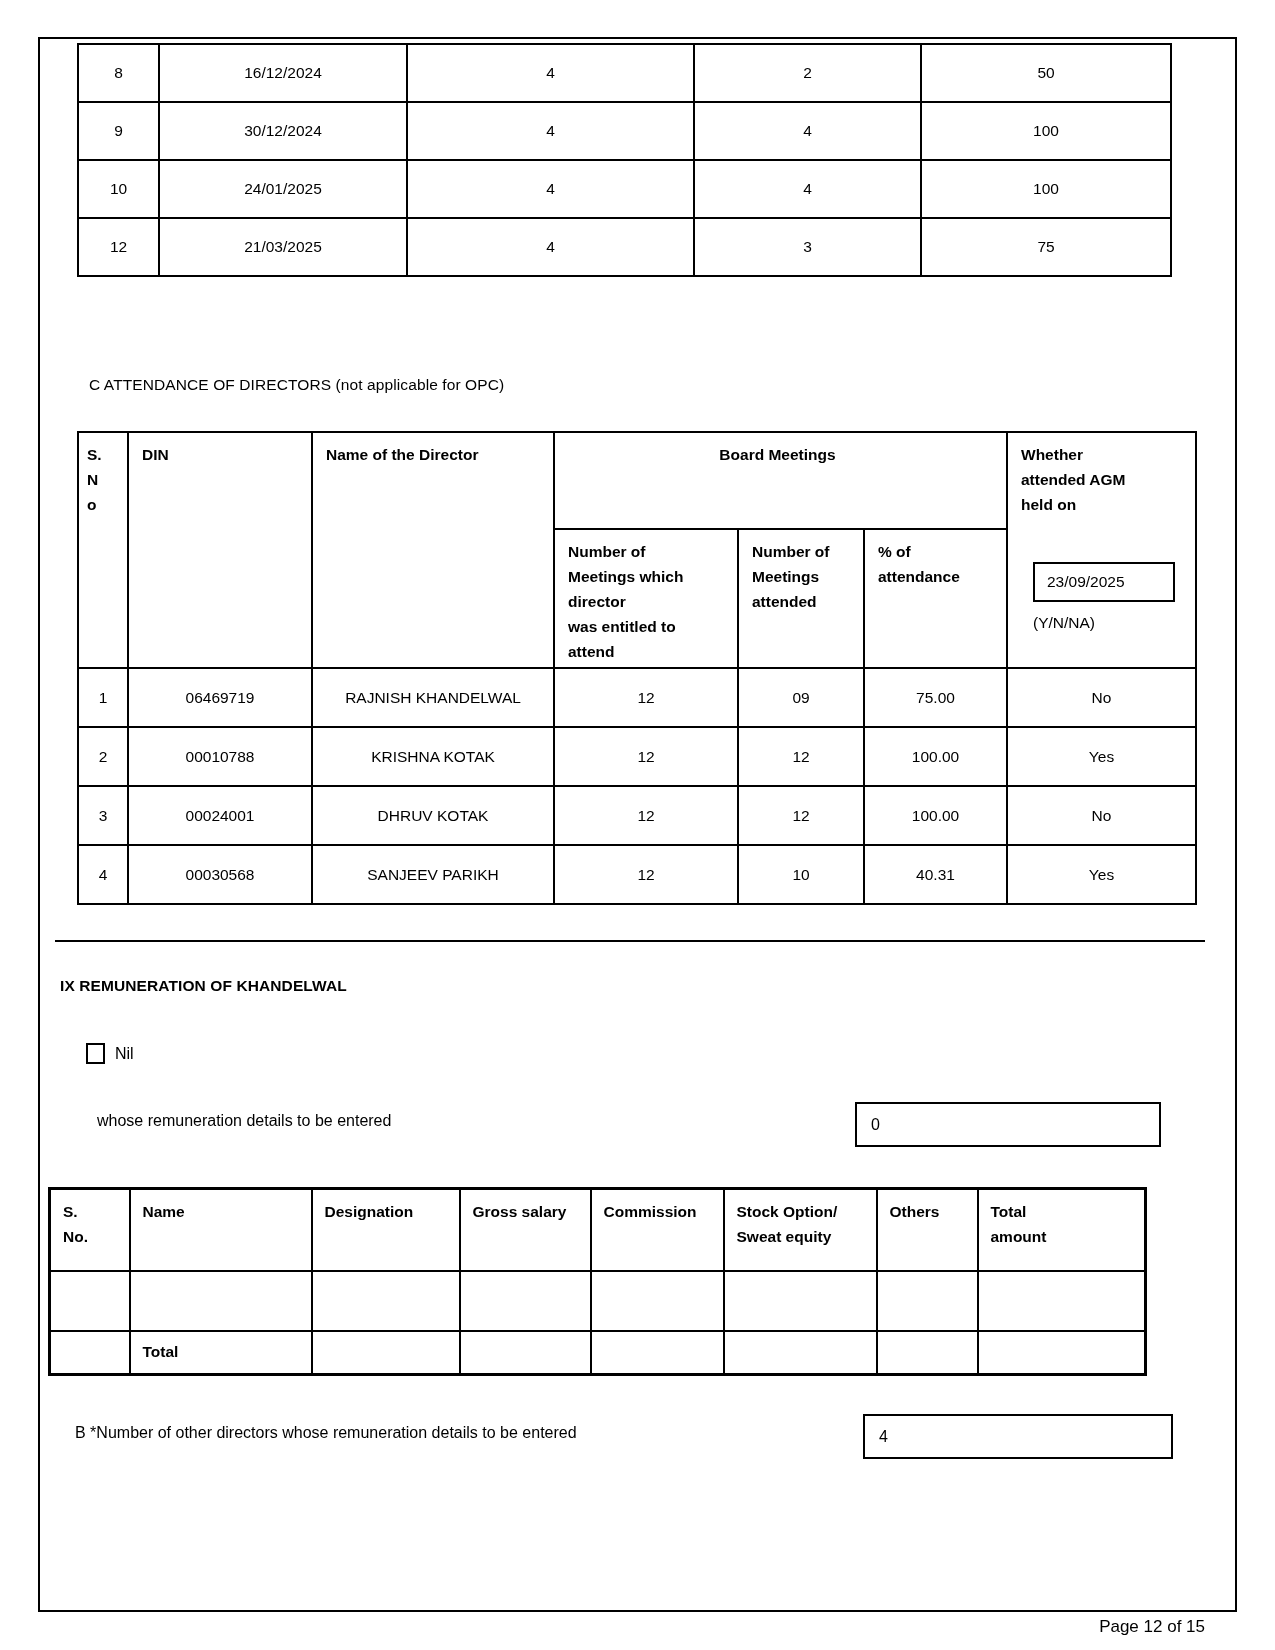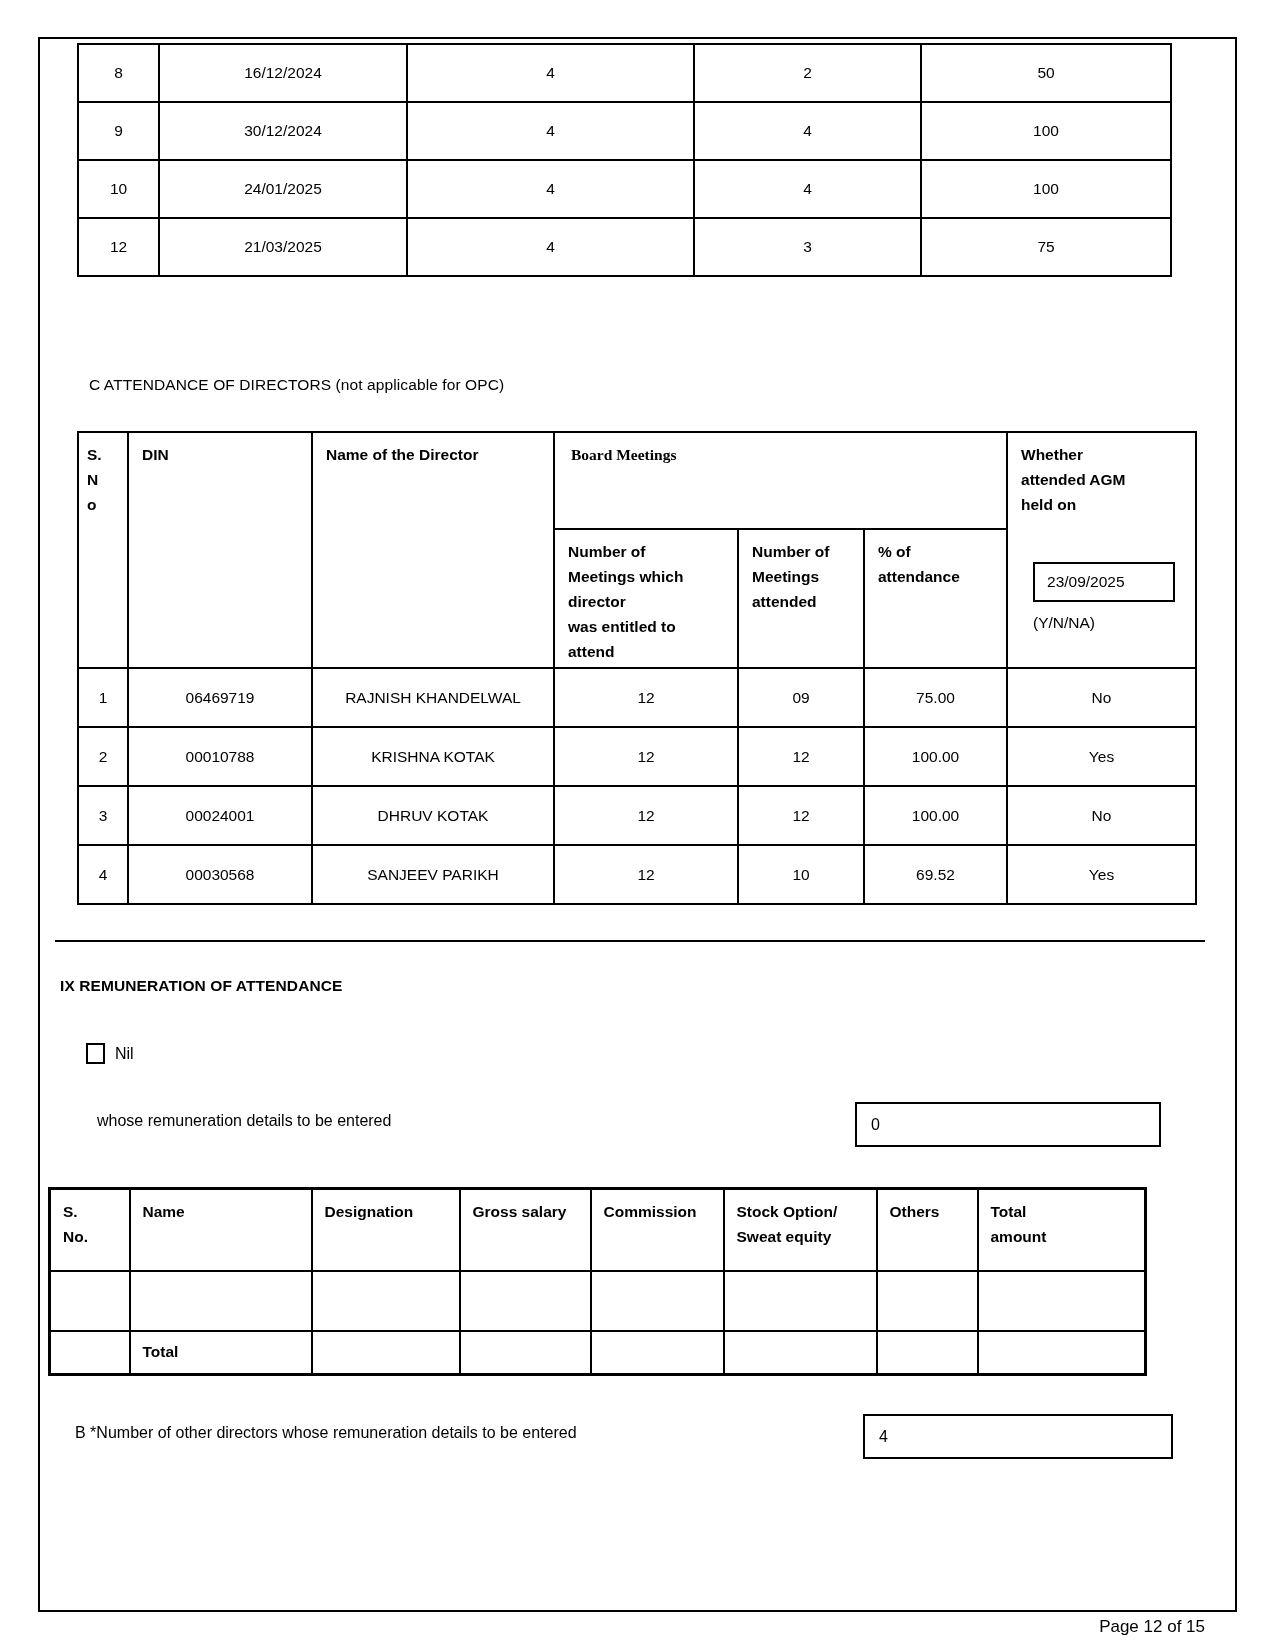--- a/index.html
+++ b/index.html
@@ -34,21 +34,21 @@
   
   #heading-c { left:60px; top:376px; font-size:15.5px; font-weight:normal; letter-spacing:0.1px;margin-left:29px; }
 
   
   #attendance-table { left:77px; top:431px; width:1118px; }
   #attendance-table th {
     text-align:left; vertical-align:top;
     font-size:15.5px; font-weight:bold; line-height:25px;
     padding:9px 6px 0 13px;
   }
-  #attendance-table th.center { text-align:left; padding-left:16px;font-family:Liberation Serif, serif; }
+  #attendance-table th.center { text-align:center; padding-left:0; }
   #attendance-table th.sno-h { padding-left:8px; }
   #attendance-table tr.hdr-top { height:97px; }
   #attendance-table tr.hdr-sub { height:139px; }
   #attendance-table tr.data-row { height:59px; }
   #attendance-table td {
     text-align:center; vertical-align:middle; font-size:15.5px;
   }
   .agm-cell-inner { position:relative; width:100%; height:100%; }
   .agm-date-box {
     position:absolute; left:12px; top:120px;
@@ -209,29 +209,29 @@
       <td>12</td>
       <td>100.00</td>
       <td>No</td>
     </tr>
     <tr class="data-row">
       <td>4</td>
       <td>00030568</td>
       <td>SANJEEV PARIKH</td>
       <td>12</td>
       <td>10</td>
-      <td>69.52</td>
+      <td>40.31</td>
       <td>Yes</td>
     </tr>
   </tbody>
 </table>
 
 <div id="section-divider" class="abs"></div>
 
-<div id="heading-ix" class="abs">IX REMUNERATION OF ATTENDANCE</div>
+<div id="heading-ix" class="abs">IX REMUNERATION OF KHANDELWAL</div>
 
 <div id="nil-checkbox" class="abs"></div>
 <div id="nil-label" class="abs">Nil</div>
 
 <div id="field-a-label" class="abs">
   <div class="line2">whose remuneration details to be entered</div>
 </div>
 <div id="field-a-box" class="abs value-box">0</div>
 
 <table id="remuneration-table" class="abs">

